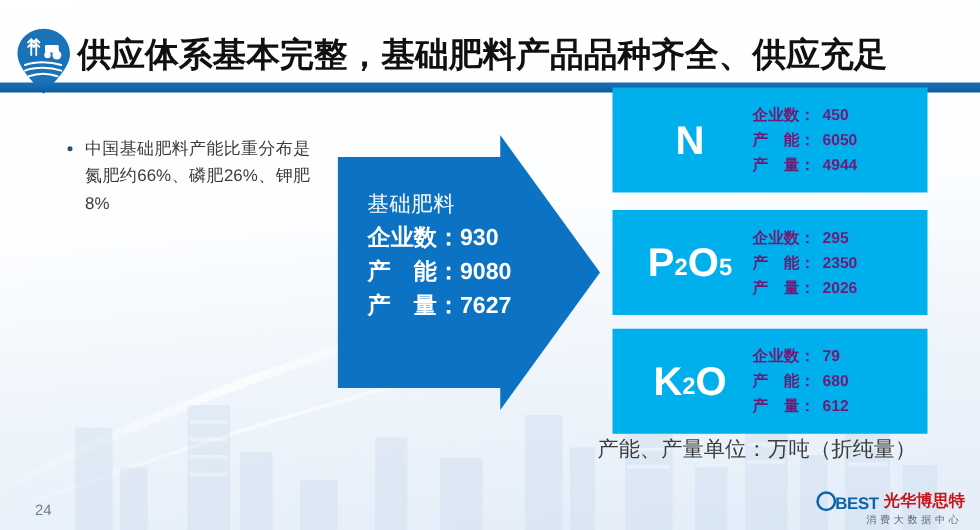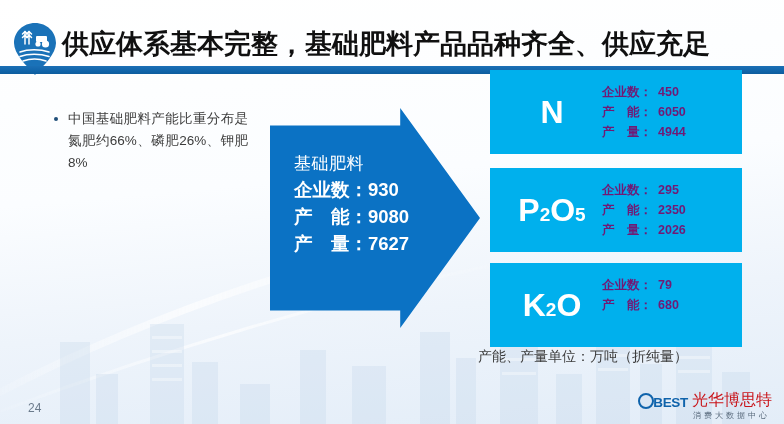--- a/index.html
+++ b/index.html
@@ -188,21 +188,21 @@
   .stat-row .lbl {
     display: inline-block;
     width: 56px;
   }
 
   
   .footnote {
     position: absolute;
     left: 478px;
     top: 348px;
-    font-size: 14px;
+    font-size: 17px;
     color: #3c3c3c;
     white-space: nowrap;
   }
 
   
   .page-num {
     position: absolute;
     left: 28px;
     top: 401px;
     font-size: 12px;
@@ -233,22 +233,22 @@
     display: inline-block;
     width: 12px;
     height: 12px;
     border: 2px solid #0f63ab;
     border-radius: 50%;
     position: relative;
     top: 2px;
     margin-right: -1px;
   }
   .brand-cn {
-    font-size: 16px;
-    font-weight: normal;
+    font-size: 13px;
+    font-weight: bold;
     color: #c9141a;
     margin-left: 4px;
     letter-spacing: 0px;
   }
   .brand-sub {
     text-align: right;
     font-size: 8px;
     color: #5a6b7d;
     letter-spacing: 3px;
     margin-top: 1px;
@@ -398,20 +398,23 @@
         <sub>2</sub>
         <span>O</span>
     </div>
     <div class="card-stats">
       <div class="stat-row">
         <span class="lbl">企业数：</span><span>79</span>
       </div>
       <div class="stat-row">
         <span class="lbl">产　能：</span><span>680</span>
       </div>
+      <div class="stat-row">
+        <span class="lbl">产　量：</span><span>612</span>
+      </div>
     </div>
   </div>
 
   <div class="footnote">产能、产量单位：万吨（折纯量）</div>
 
   <div class="page-num">24</div>
 
   <div class="brand">
     <div class="brand-main">
       <span class="brand-mark"><span class="ring"></span><span>BEST</span></span>

